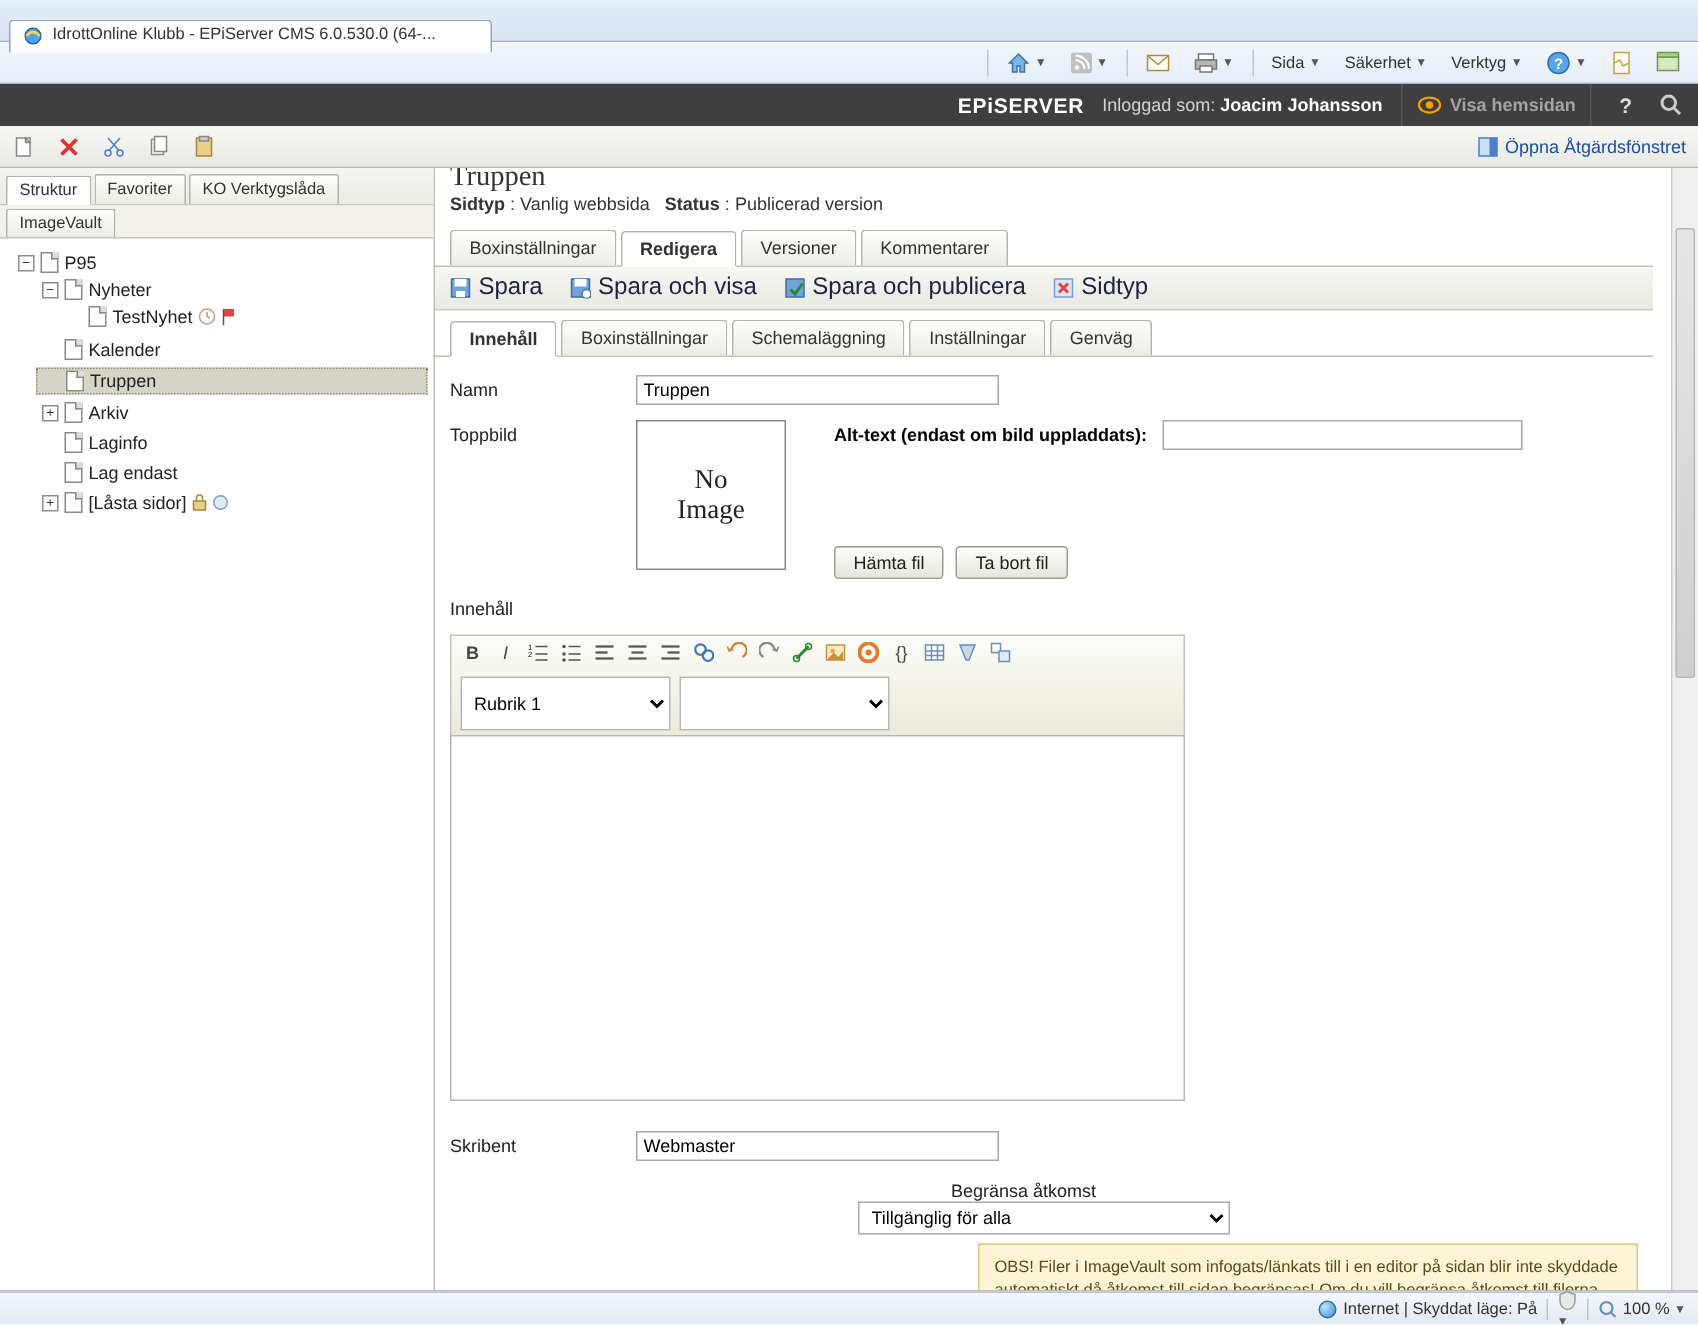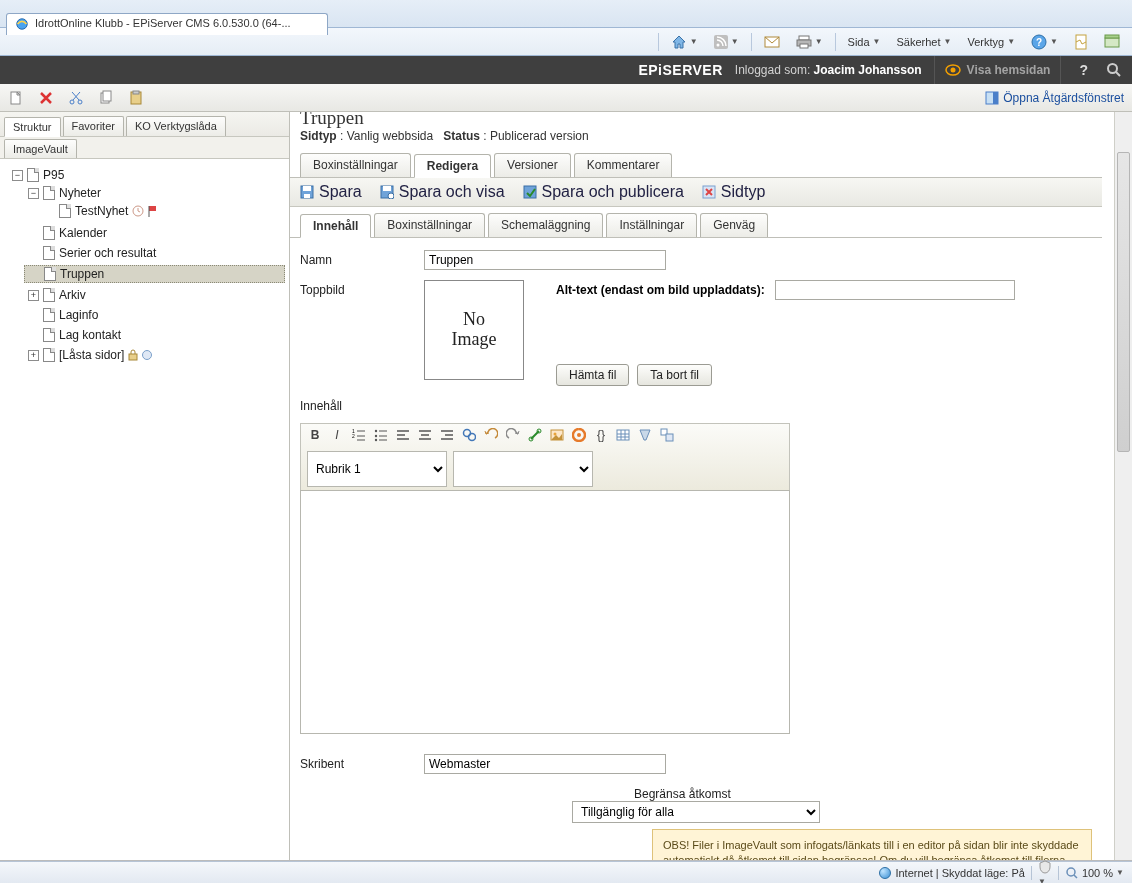--- a/index.html
+++ b/index.html
@@ -265,52 +265,45 @@
               </ul>
             </li>
             <li>
                 <div class="node">
                   <span class="blank"></span>
                   <span class="pg-ico"></span>
                   <span>Kalender</span>
                 </div>
               </li>
             <li>
+                <div class="node sel">
+                  <span class="blank"></span>
+                  <span class="pg-ico"></span>
+                  <span>Truppen</span>
+                </div>
+              </li>
+            <li>
+                <div class="node">
+                  <span class="toggle">+</span>
+                  <span class="pg-ico"></span>
+                  <span>Arkiv</span>
+                </div>
+              </li>
+            <li>
                 <div class="node">
                   <span class="blank"></span>
                   <span class="pg-ico"></span>
-                  <span>Serier och resultat</span>
-                </div>
-              </li>
-            <li>
-                <div class="node sel">
-                  <span class="blank"></span>
-                  <span class="pg-ico"></span>
-                  <span>Truppen</span>
-                </div>
-              </li>
-            <li>
-                <div class="node">
-                  <span class="toggle">+</span>
-                  <span class="pg-ico"></span>
-                  <span>Arkiv</span>
+                  <span>Laginfo</span>
                 </div>
               </li>
             <li>
                 <div class="node">
                   <span class="blank"></span>
                   <span class="pg-ico"></span>
-                  <span>Laginfo</span>
-                </div>
-              </li>
-            <li>
-                <div class="node">
-                  <span class="blank"></span>
-                  <span class="pg-ico"></span>
-                  <span>Lag kontakt</span>
+                  <span>Lag endast</span>
                 </div>
               </li>
             <li>
                 <div class="node">
                   <span class="toggle">+</span>
                   <span class="pg-ico"></span>
                   <span>[Låsta sidor]</span>
               <svg width="10" height="12" viewBox="0 0 10 12">
                     <rect x="1" y="5" width="8" height="6" fill="#e8cf8a" stroke="#a88838"></rect>
                     <path d="M3 5 L3 3 A2 2 0 0 1 7 3 L7 5" fill="none" stroke="#a88838"></path>

